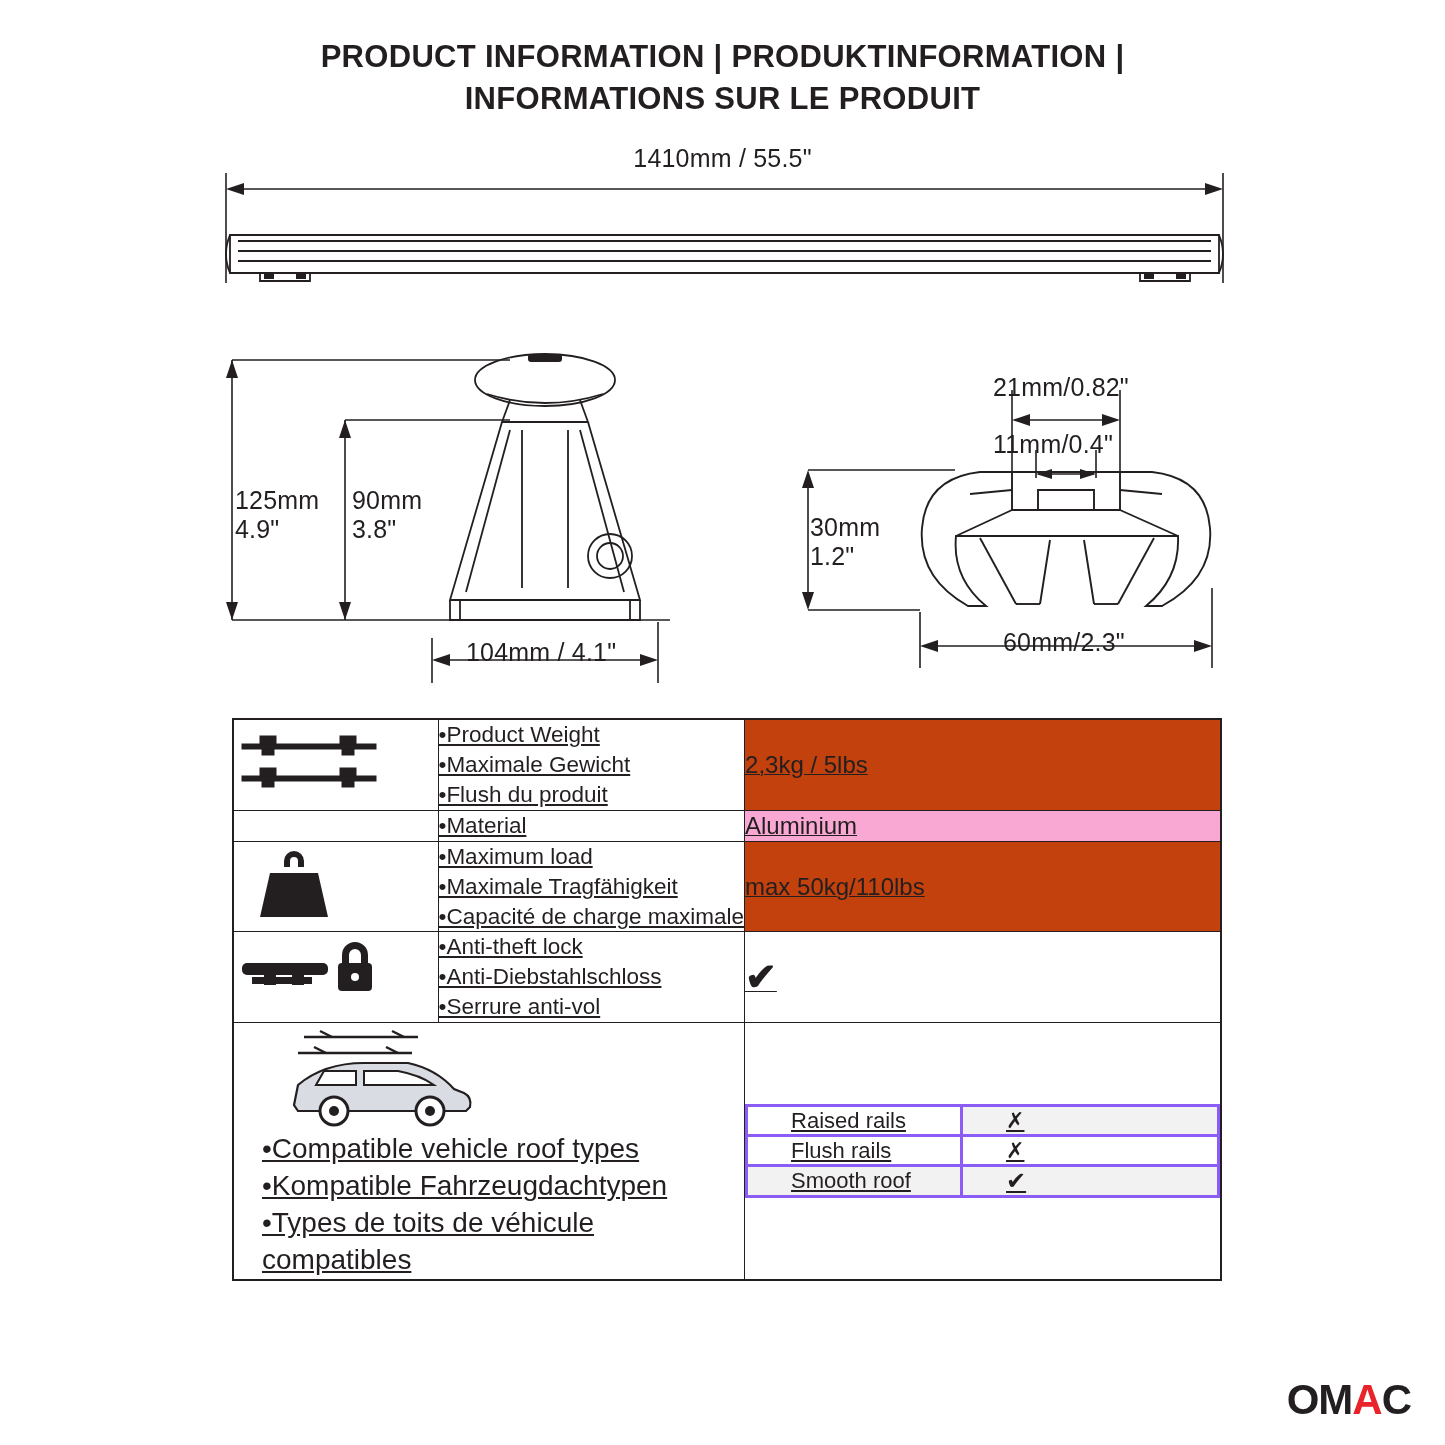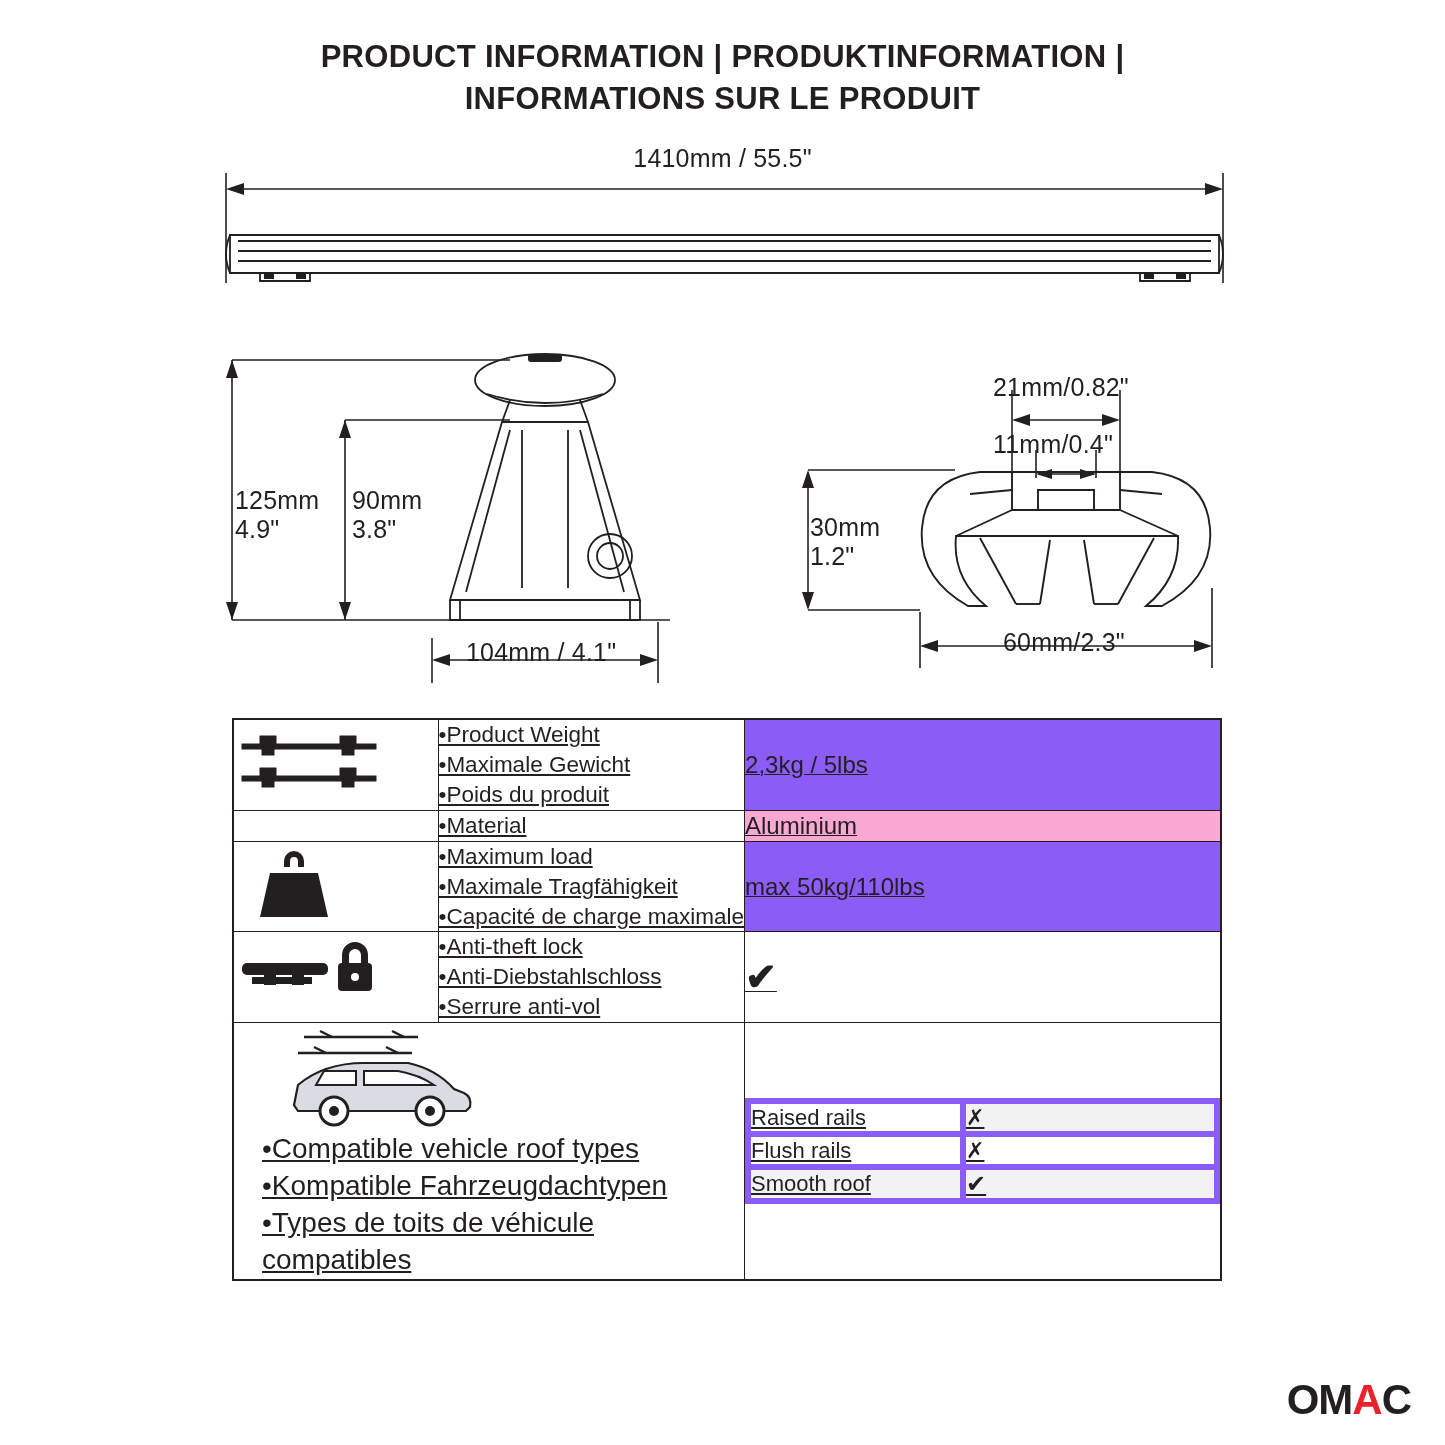--- a/index.html
+++ b/index.html
@@ -45,28 +45,28 @@
     border-collapse: collapse;
     text-decoration: underline;
   }
   .spec-table td {
     border: 1px solid #231f20;
     vertical-align: middle;
     padding: 0;
   }
   .cell-icon { width: 205px; text-align: center; }
   .cell-label { width: 235px; padding: 8px 6px 8px 10px; }
-  .cell-value { background: #8b5cf6; padding: 8px 0 8px 22px; }
+  .cell-value { background: #c2410c; padding: 8px 0 8px 22px; }
   .bullets { font-size: 22.5px; line-height: 1.33; }
   .bullets div { white-space: nowrap; }
   .val { font-size: 24px; }
   .check { font-size: 38px; line-height: 1; font-weight: bold; }
 
   .subtable { width: 100%; border-collapse: collapse; }
-  .subtable td { border: 6px solid #8b5cf6; }
+  .subtable td { border: 3px solid #8b5cf6; padding-left: 43px; }
   .sub-name { width: 215px; padding: 14px 0 14px 16px; font-size: 22px; }
   .sub-mark { padding: 14px 0 14px 20px; font-size: 23px; }
   .shade { background: #f2f2f2; }
   .mark-x { font-size: 22px; }
   .mark-v { font-size: 24px; }
 
   .roof-cell { text-align: center; padding: 6px 8px 12px; }
   .roof-bullets { font-size: 28px; line-height: 1.32; text-align: left; padding-left: 28px; }
   .roof-bullets div { white-space: nowrap; }
 
@@ -266,21 +266,21 @@
             <rect x="108" y="21" width="12" height="6"></rect>
             <rect x="28" y="53" width="12" height="6"></rect>
             <rect x="108" y="53" width="12" height="6"></rect>
           </g>
         </svg>
       </td>
       <td class="cell-label">
         <div class="bullets">
           <div>•Product Weight</div>
           <div>•Maximale Gewicht</div>
-          <div>•Poids du produit</div>
+          <div>•Flush du produit</div>
         </div>
       </td>
       <td class="cell-value" colspan="2">
         <span class="val">2,3kg / 5lbs</span>
       </td>
     </tr>
 
     <tr>
       <td class="cell-icon"></td>
       <td class="cell-label">

